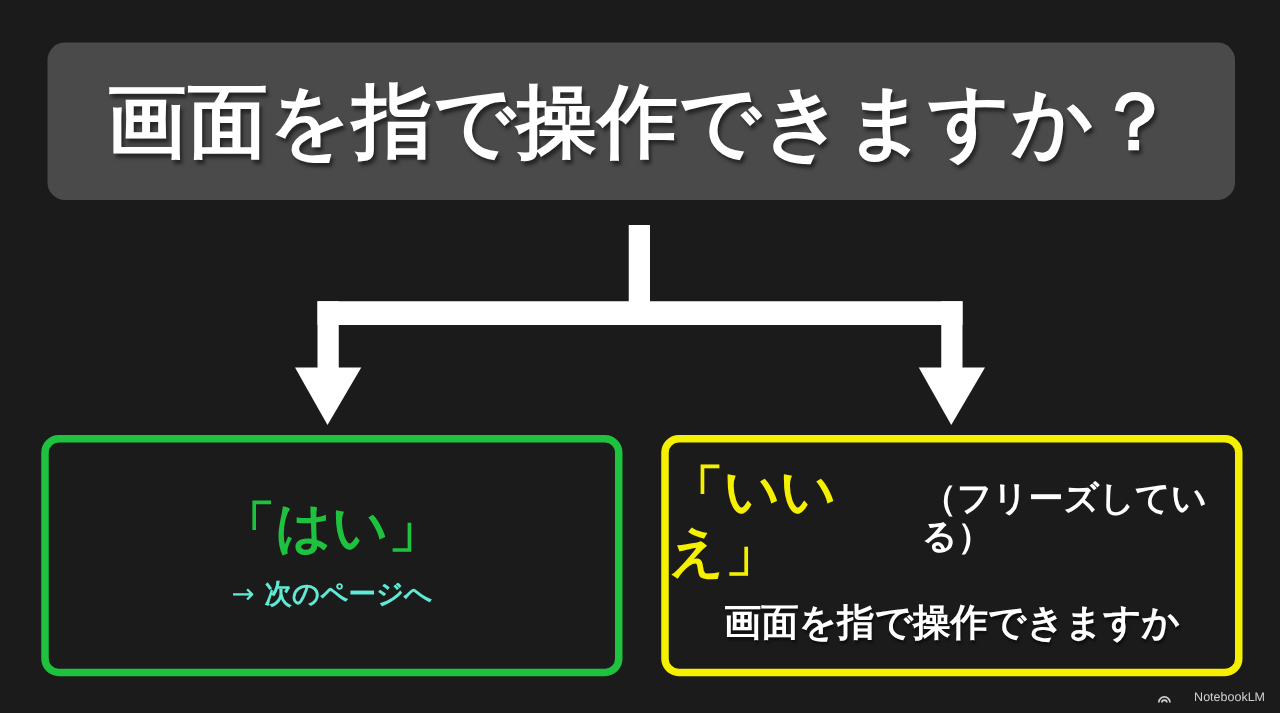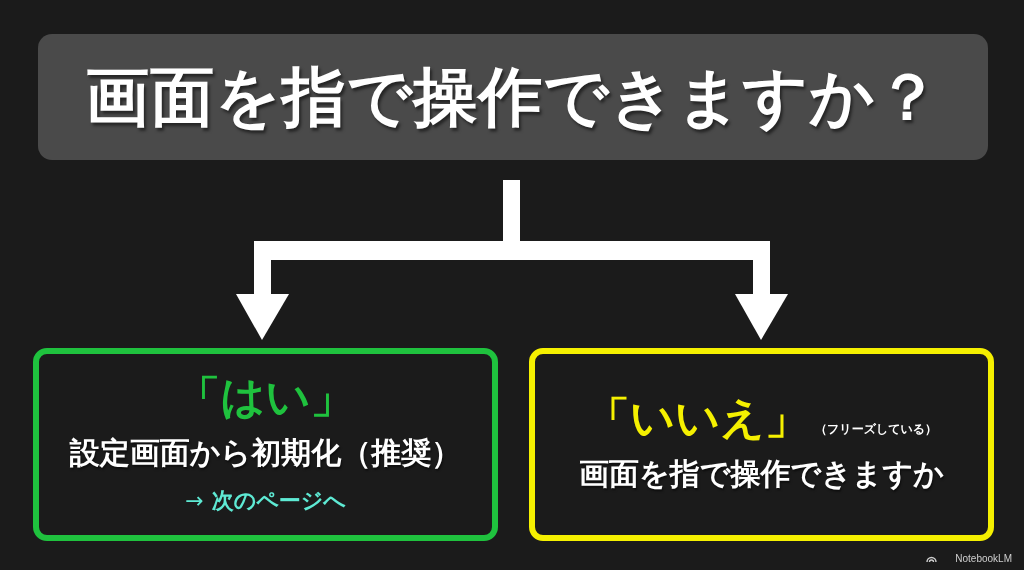--- a/index.html
+++ b/index.html
@@ -20,21 +20,21 @@
     .choice-box {
       position: absolute; top: 348px; height: 193px; border-radius: 14px;
       border: 6px solid; box-sizing: border-box; background: #1b1b1b;
       display: flex; flex-direction: column; align-items: center; justify-content: center;
     }
     .choice-yes { left: 33px; width: 465px; border-color: #1fc23e; }
     .choice-no { left: 529px; width: 465px; border-color: #f5f000; }
     .choice-head { font-weight: bold; font-size: 44px; line-height: 1.1; display: flex; align-items: baseline; }
     .choice-yes .choice-head { color: #1fc23e; }
     .choice-no .choice-head { color: #f5f000; }
-    .choice-note { color: #ffffff; font-size: 12px; font-weight: bold; margin-left: 6px; }
+    .choice-note { color: #ffffff; font-size: 28px; font-weight: bold; margin-left: 6px; }
     .choice-action {
       color: #ffffff; font-size: 30px; font-weight: bold; margin-top: 12px;
       text-shadow: 1px 2px 2px rgba(0,0,0,0.5);
     }
     .choice-next { color: #5eead4; font-size: 22px; font-weight: bold; margin-top: 12px; }
     .choice-next .arrow { font-weight: normal; margin-right: 8px; }
     .watermark {
       position: absolute; right: 12px; bottom: 6px; color: #cfcfcf; font-size: 10px;
       font-family: "Liberation Sans", sans-serif; display: flex; align-items: center; gap: 18px;
     }
@@ -54,21 +54,20 @@
     <rect x="753" y="241" width="17" height="56"></rect>
     <polygon points="236,294 289,294 262,340"></polygon>
     <polygon points="735,294 788,294 761,340"></polygon>
   </g>
 </svg>
 
 <div class="choice-box choice-yes">
   <div class="choice-head">
     <span>「はい」</span>
   </div>
-  <div class="choice-action">設定画面から初期化（推奨）</div>
   <div class="choice-next">
     <span class="arrow">→</span><span>次のページへ</span>
   </div>
 </div>
 
 <div class="choice-box choice-no">
   <div class="choice-head">
     <span>「いいえ」</span>
     <span class="choice-note">（フリーズしている）</span>
   </div>

